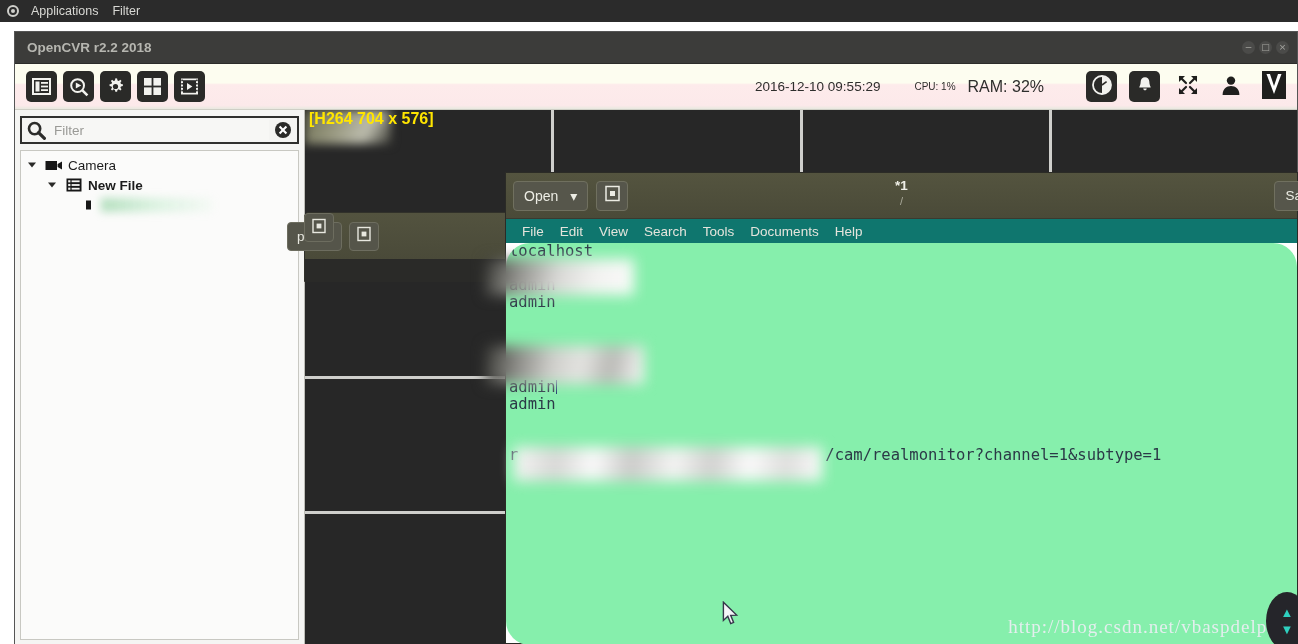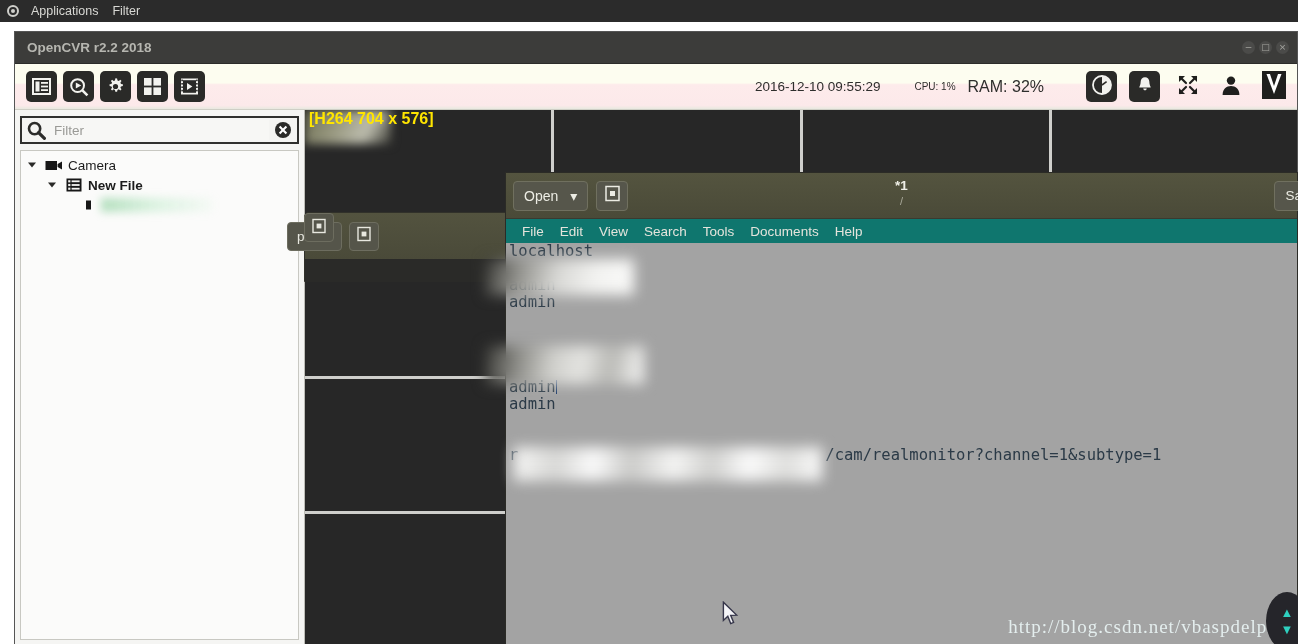--- a/index.html
+++ b/index.html
@@ -241,21 +241,21 @@
   }
   .g1-menubar {
     height: 24px; background: #0f766e;
     display: flex; align-items: center; padding-left: 8px; gap: 0px;
   }
   .g1-menubar .mi {
     font-family: "Liberation Sans", sans-serif;
     font-size: 13.5px; color: #e4e4dc; padding: 0 8px; cursor: pointer;
   }
   .g1-doc {
-    position: relative; height: 402px; background: #a3a3a3; overflow: hidden;
+    position: relative; height: 402px; background: #86efac; overflow: hidden; border-radius: 24px;
   }
   .g1-doc .line {
     font-family: "DejaVu Sans Mono", monospace;
     font-size: 15.5px; line-height: 17px;
     color: #2b3a47; white-space: pre;
     padding-left: 3px;
   }
   .cursor {
     display: inline-block; width: 1px; height: 14px;
     background: #1a3a6b; vertical-align: -2px;

